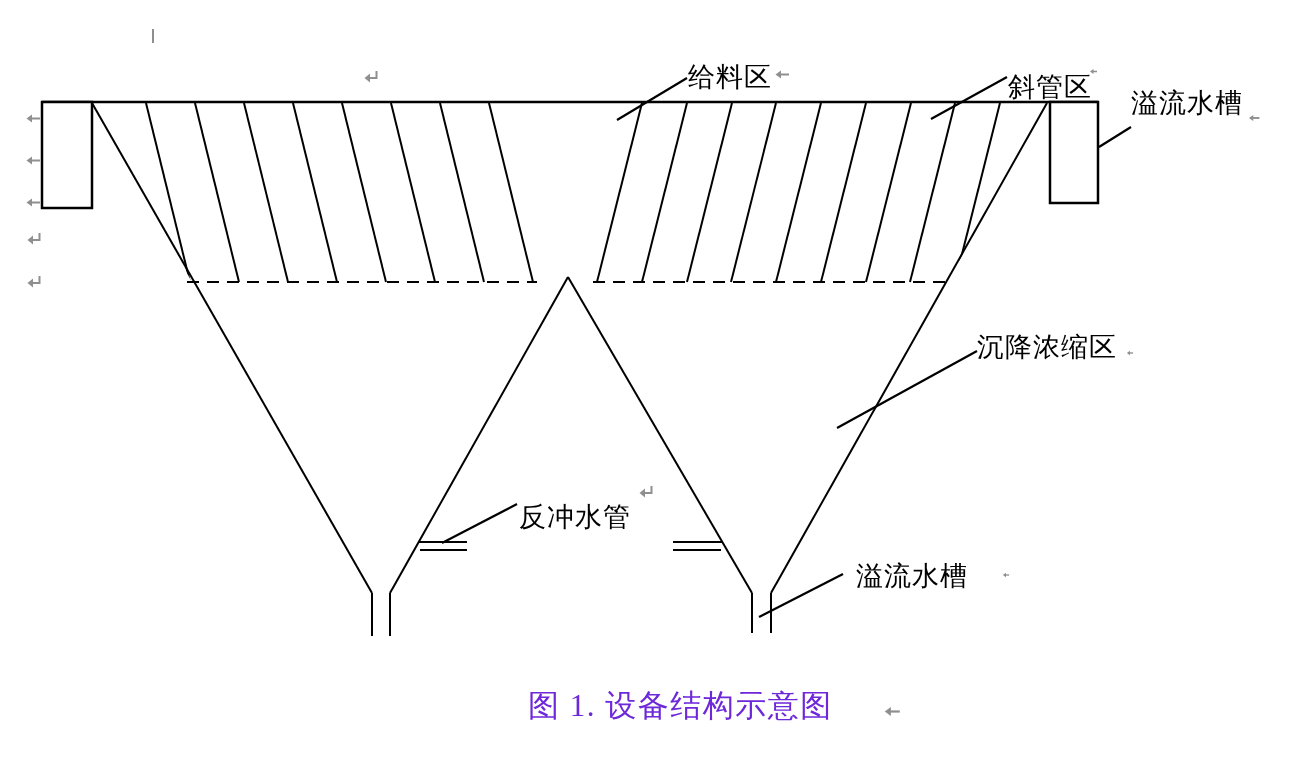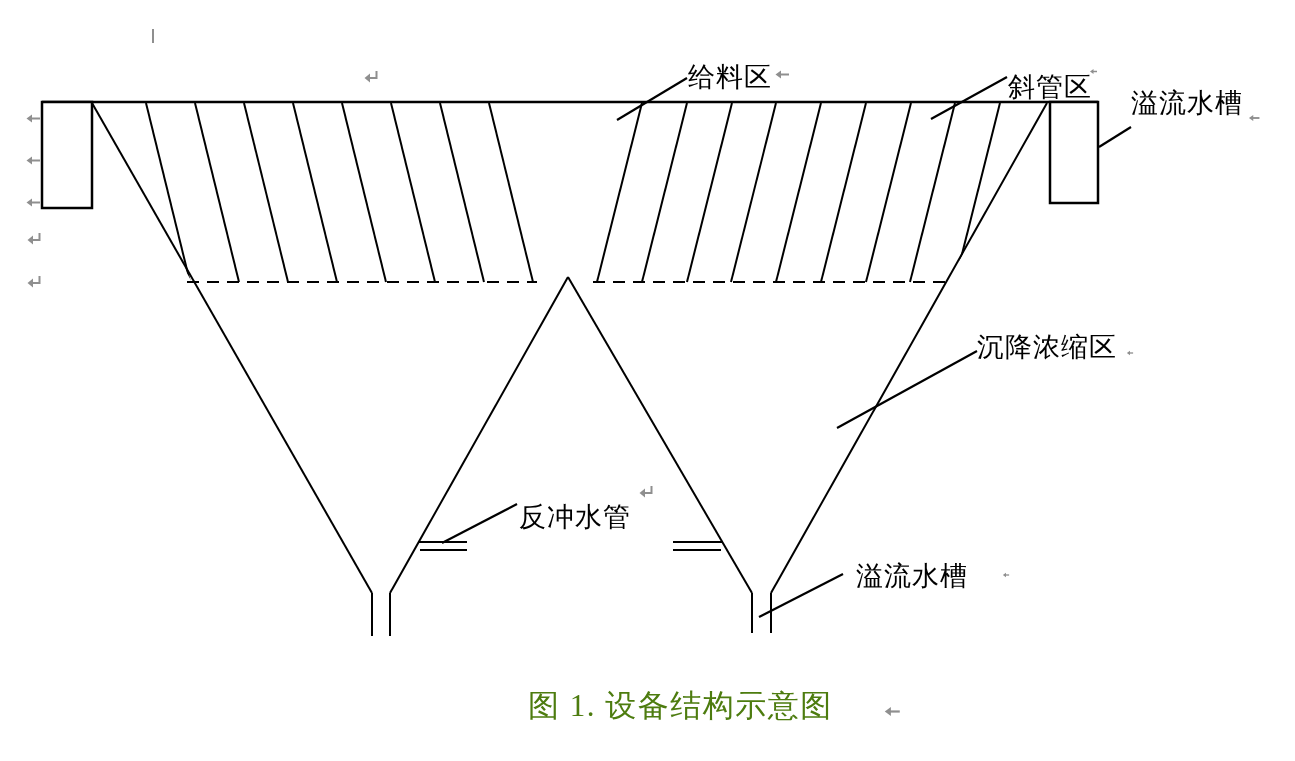--- a/index.html
+++ b/index.html
@@ -1,20 +1,20 @@
 <!DOCTYPE html>
 <html><head>
 <meta charset="utf-8">
 <style>
   html,body{margin:0;padding:0;background:#fff;}
   #page{position:relative;width:1295px;height:761px;background:#ffffff;overflow:hidden;
         font-family:"Liberation Serif","DejaVu Serif",serif;}
   #diagram-svg{position:absolute;left:0;top:0;width:1295px;height:761px;}
   .label{position:absolute;color:#000;font-size:27px;letter-spacing:1px;white-space:nowrap;line-height:1;}
-  .caption{position:absolute;color:#4d7c0f;font-size:31px;letter-spacing:1.5px;white-space:nowrap;line-height:1;}
+  .caption{position:absolute;color:#6d28d9;font-size:31px;letter-spacing:1.5px;white-space:nowrap;line-height:1;}
   .mark{position:absolute;line-height:0;}
   .mark svg{display:block;}
   .cursor-bar{position:absolute;width:2px;height:14px;background:#8f8f8f;}
 </style>
 </head>
 <body>
 
 <div id="page">
 
   <svg id="diagram-svg" viewBox="0 0 1295 761">

